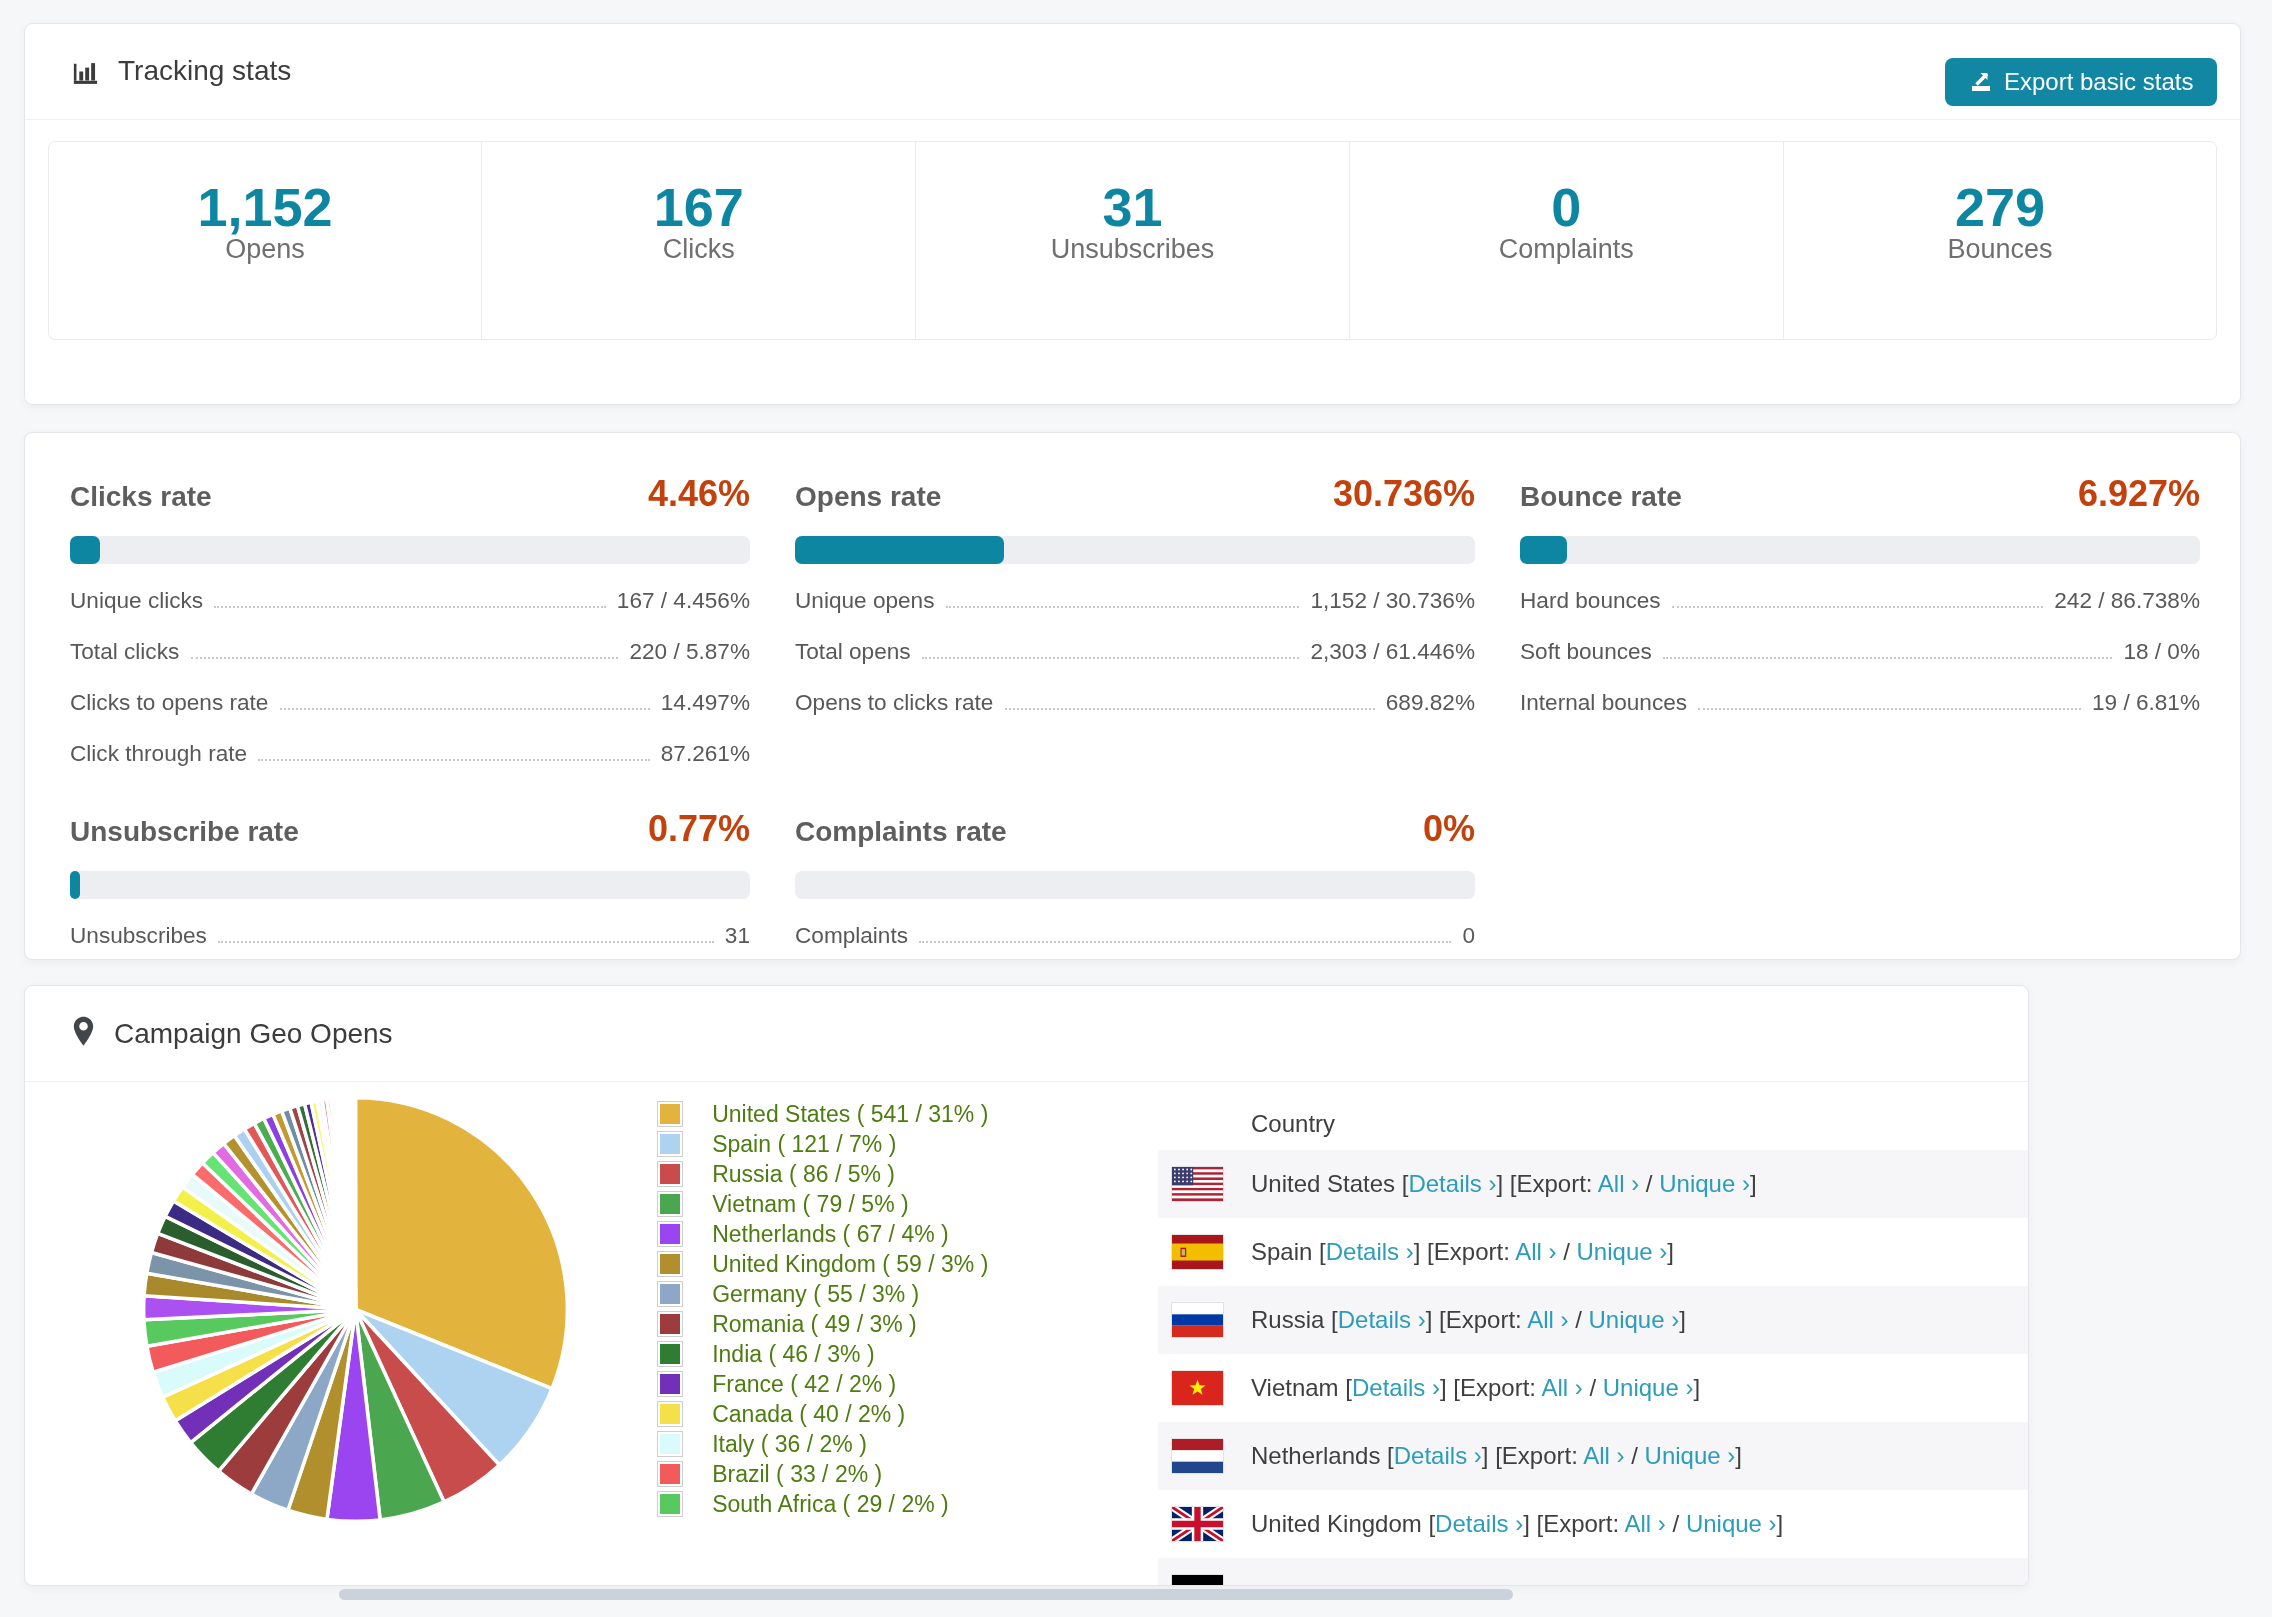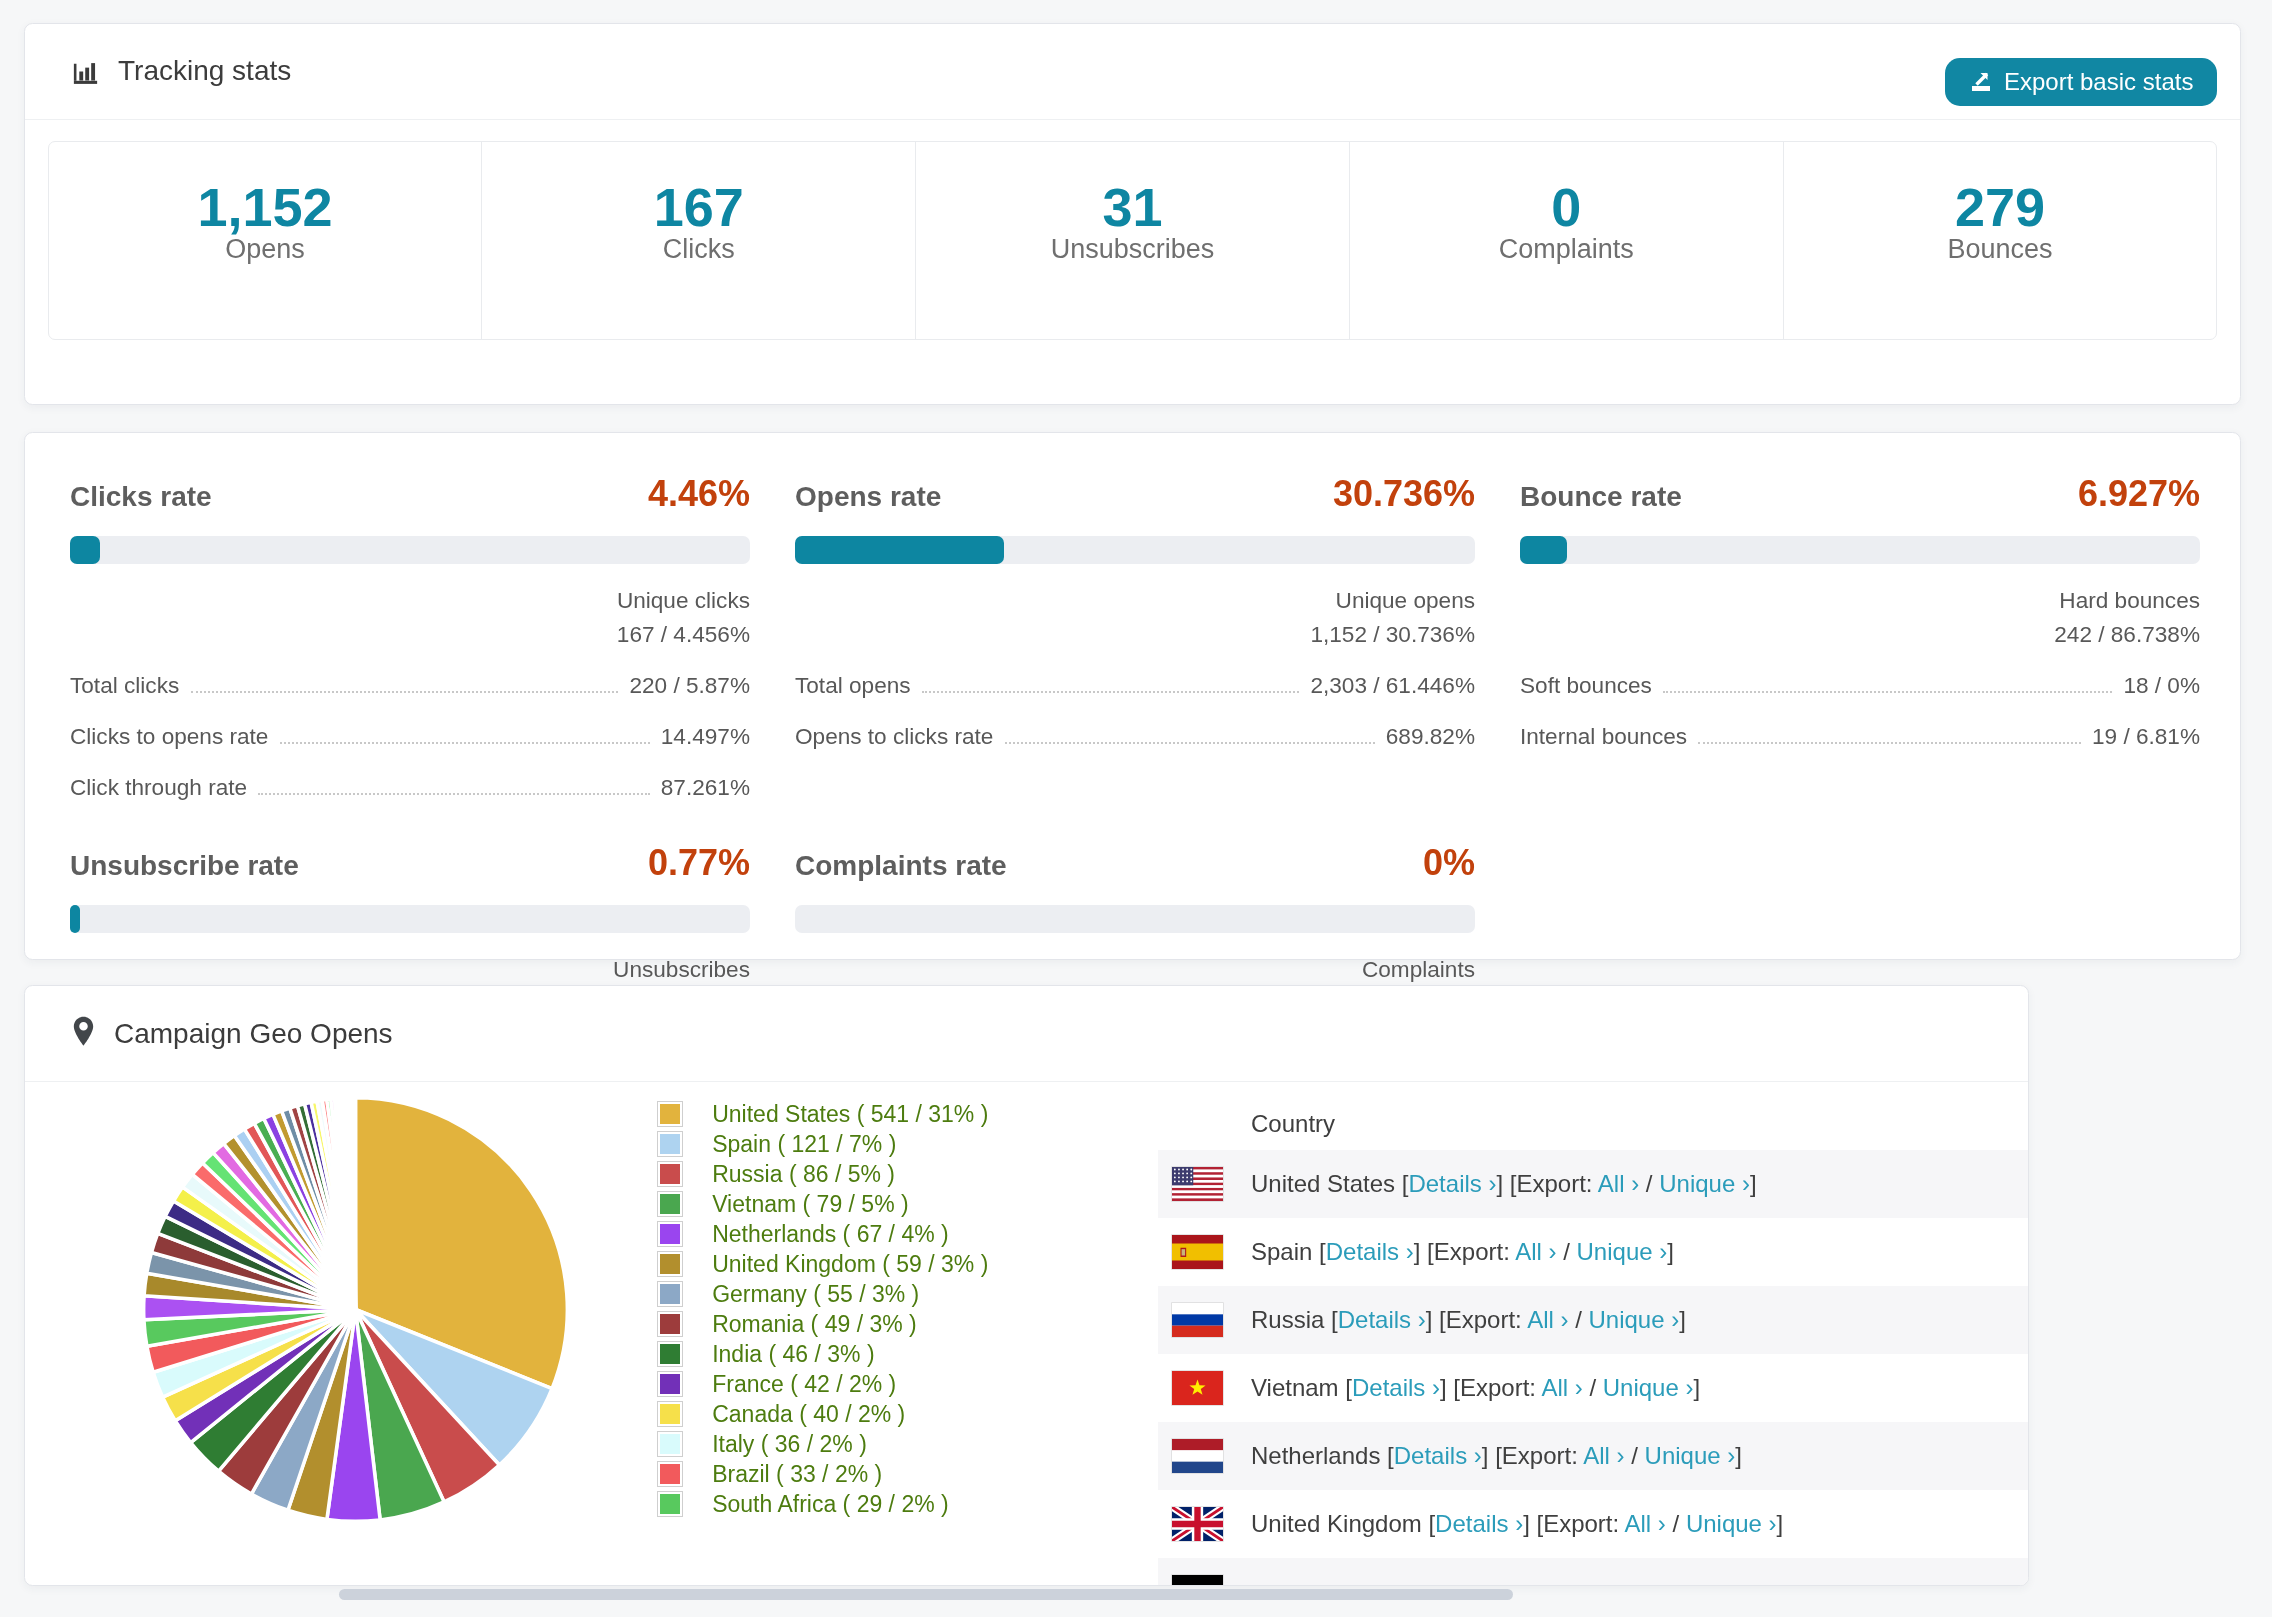--- a/index.html
+++ b/index.html
@@ -24,21 +24,21 @@
     display:flex;align-items:center;
     padding:0 45px;height:95px;
     border-bottom:1.4px solid #eef0f2;
     font-size:28px;color:#3c3c3c;position:relative;
   }
   .card-header .hicon{margin-right:17px;display:flex;align-items:center;}
 
   
   #export-btn{
     position:absolute;right:22.6px;top:34px;height:48px;
-    background:#1187a3;border:none;border-radius:15px;
+    background:#1187a3;border:none;border-radius:8px;
     color:#fff;font-size:24px;font-family:"Liberation Sans",sans-serif;
     display:flex;align-items:center;gap:11.3px;padding:0 24px;cursor:pointer;
   }
 
   
   #stats-panel{
     position:absolute;left:22.6px;right:22.6px;top:117px;height:199px;
     border:1.4px solid #e9ebee;border-radius:7px;
     display:flex;box-sizing:border-box;background:#fff;
   }
@@ -52,21 +52,21 @@
     display:grid;grid-template-columns:1fr 1fr 1fr;
     column-gap:45px;row-gap:41px;padding:40px 40px 0 45px;
   }
   .rate-title-row{display:flex;justify-content:space-between;align-items:baseline;}
   .rate-name{font-size:28px;font-weight:bold;color:#5e5e5e;}
   .rate-value{font-size:36px;font-weight:bold;color:#c2410c;}
   .rate-bar{margin-top:21px;height:28px;background:#eceef2;border-radius:7px;position:relative;}
   .rate-bar-fill{position:absolute;left:0;top:0;bottom:0;background:#0d86a1;border-radius:7px;}
   .rate-rows{margin-top:24px;}
   .rate-row{display:flex;align-items:flex-end;margin-top:25px;font-size:22.6px;color:#585858;}
-  .rate-row:first-child{margin-top:12px;flex-direction:column;}
+  .rate-row:first-child{margin-top:12px;}
   .leader{flex:1;border-bottom:2.1px dotted #c8c8c8;margin:0 11.3px 6.4px 11.3px;}
   .rate-row-value{white-space:nowrap;}
 
   
   #pie-wrap{position:absolute;left:113px;top:106px;width:435px;height:435px;}
   #legend{position:absolute;left:632px;top:113px;}
   .legend-item{display:flex;align-items:center;height:30px;}
   .legend-swatch{
     width:20px;height:20px;border:1.4px solid #cfcfcf;background:#fff;
     padding:2.1px;box-sizing:content-box;flex:none;

